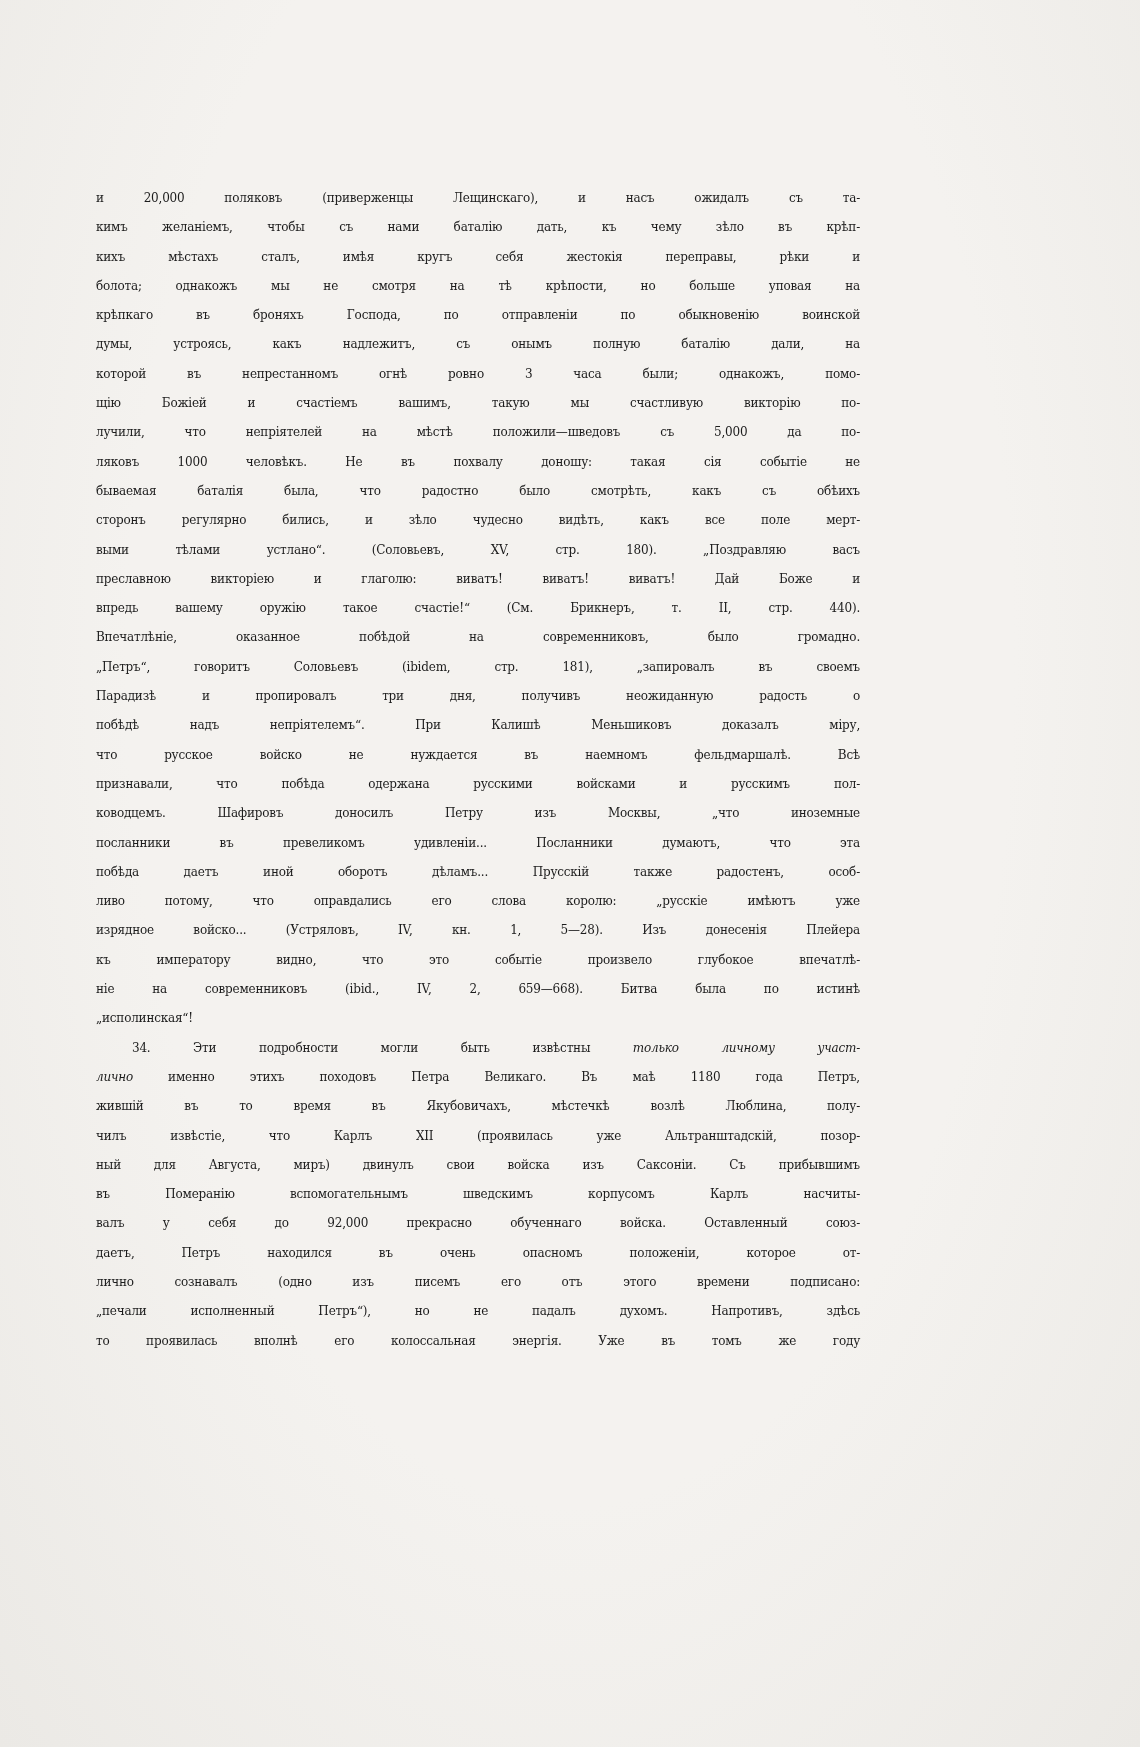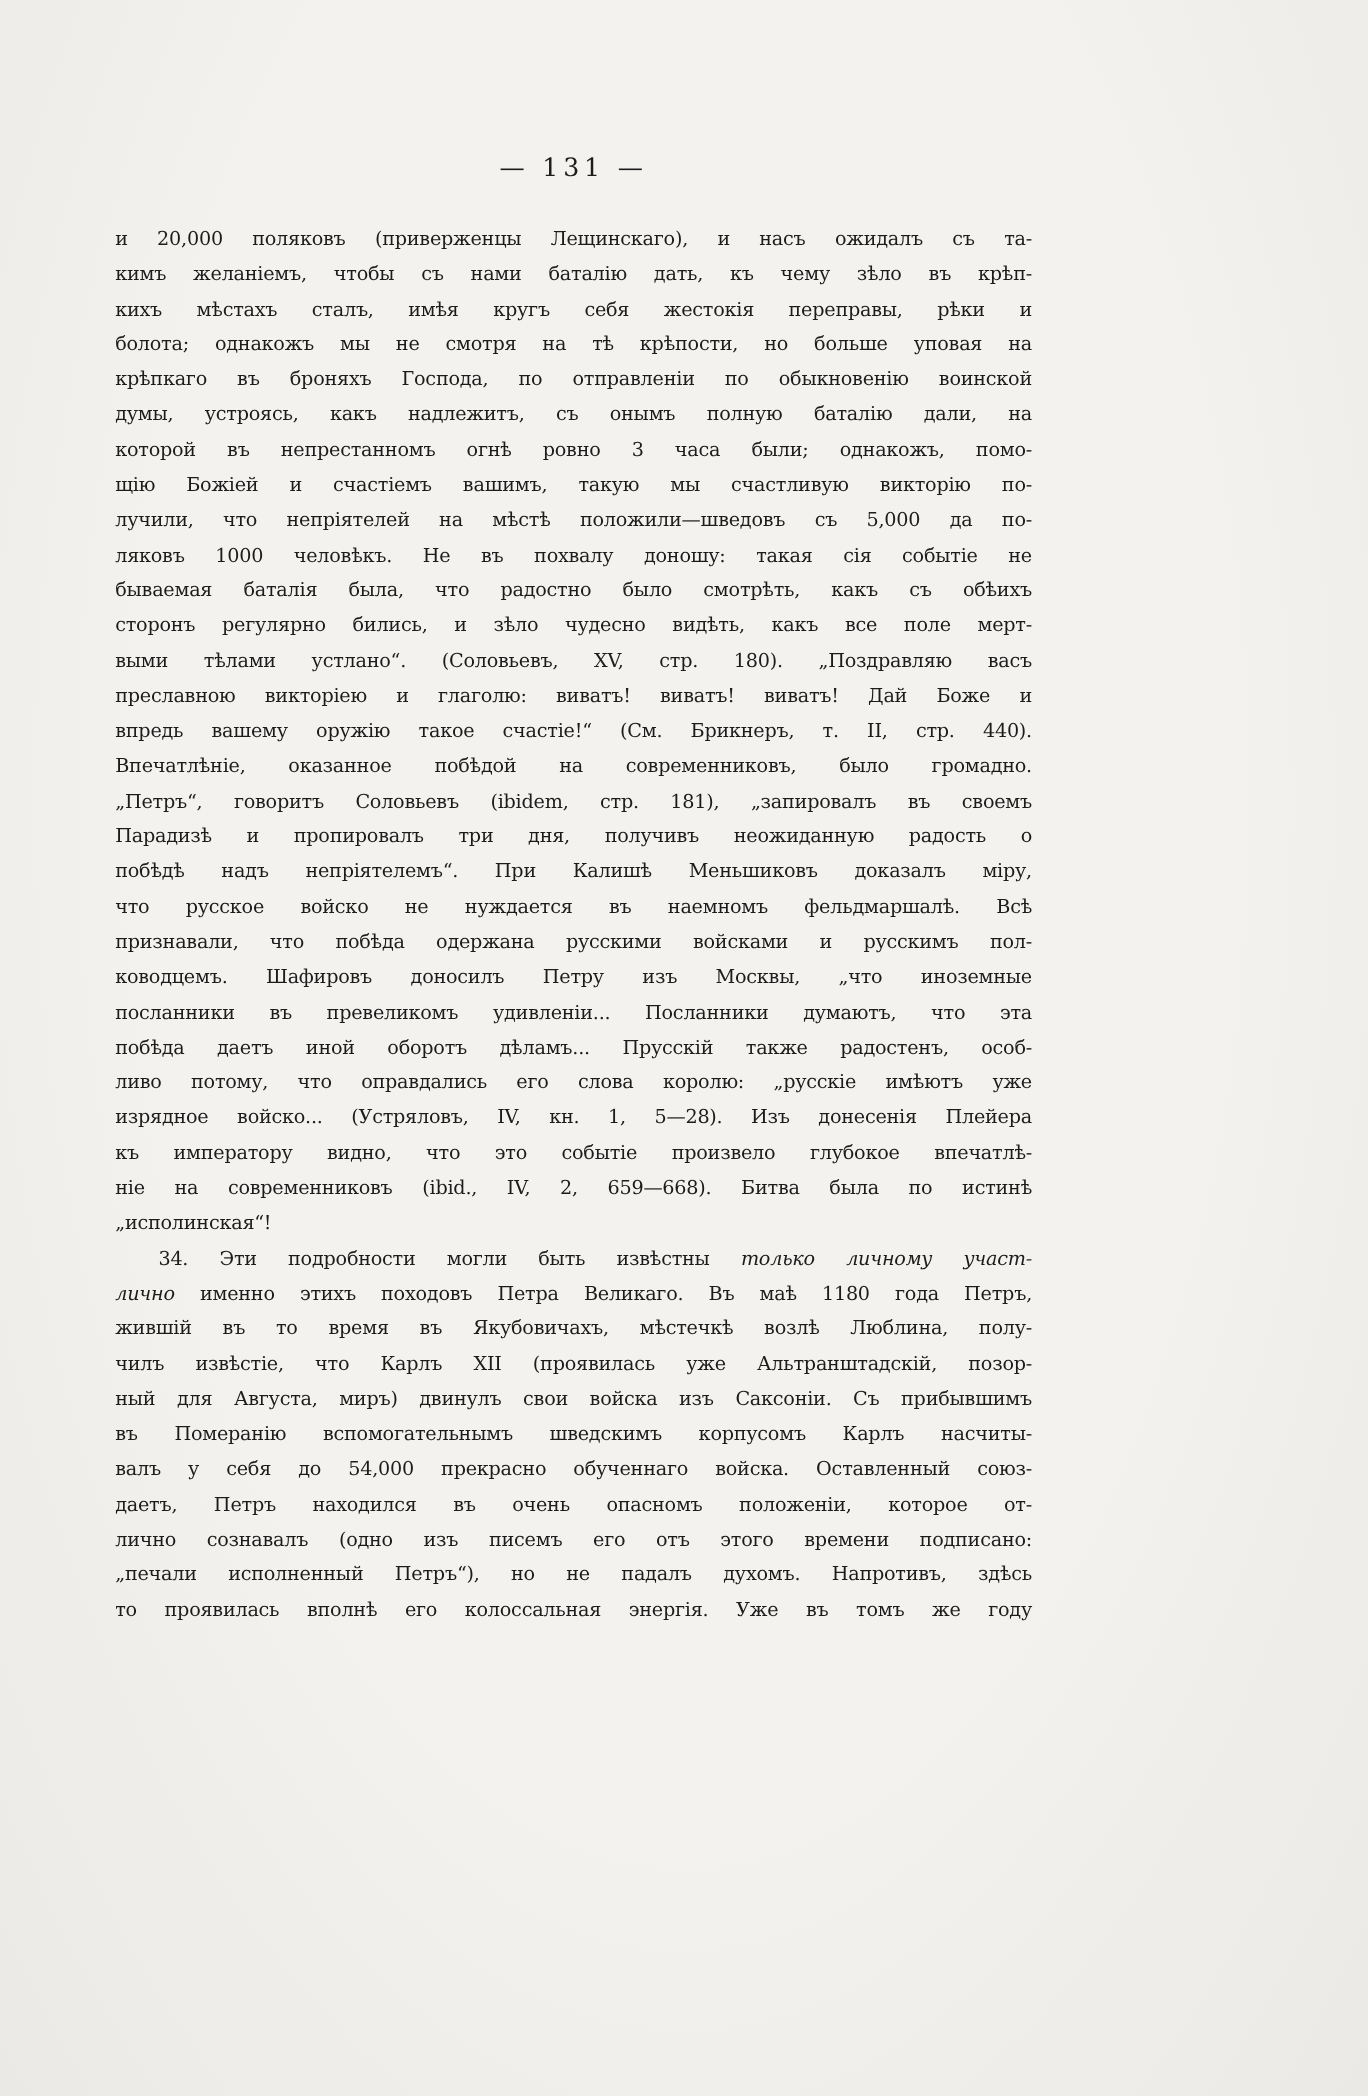--- a/index.html
+++ b/index.html
@@ -28,21 +28,21 @@
     text-align: center;
     font-size: 21px;
     letter-spacing: 4px;
     white-space: pre;
   }
   .text-block {
     position: absolute;
     top: 184px;
     left: 96px;
     width: 764px;
-    font-size: 16px;
+    font-size: 12px;
     letter-spacing: -0.2px;
   }
   .paragraph {
     margin: 0;
     padding: 0;
   }
   .line {
     line-height: 29.3px;
     height: 29.3px;
     text-align: justify;
@@ -60,21 +60,20 @@
     font-weight: normal;
   }
   .italic {
     font-style: italic;
   }
 </style>
 </head>
 <body>
 
 <div class="scan-page">
-  <div class="page-number">— 131 —</div>
   <div class="text-block">
       <div class="paragraph">
         <div class="line"><span>и 20,000 поляковъ (приверженцы Лещинскаго), и насъ ожидалъ съ та-</span></div>
         <div class="line"><span>кимъ желаніемъ, чтобы съ нами баталію дать, къ чему зѣло въ крѣп-</span></div>
         <div class="line"><span>кихъ мѣстахъ сталъ, имѣя кругъ себя жестокія переправы, рѣки и</span></div>
         <div class="line"><span>болота; однакожъ мы не смотря на тѣ крѣпости, но больше уповая на</span></div>
         <div class="line"><span>крѣпкаго въ броняхъ Господа, по отправленіи по обыкновенію воинской</span></div>
         <div class="line"><span>думы, устроясь, какъ надлежитъ, съ онымъ полную баталію дали, на</span></div>
         <div class="line"><span>которой въ непрестанномъ огнѣ ровно 3 часа были; однакожъ, помо-</span></div>
         <div class="line"><span>щію Божіей и счастіемъ вашимъ, такую мы счастливую викторію по-</span></div>
@@ -100,20 +99,20 @@
         <div class="line"><span>ніе на современниковъ (ibid., IV, 2, 659—668). Битва была по истинѣ</span></div>
         <div class="line last"><span>„исполинская“!</span></div>
       </div>
       <div class="paragraph">
         <div class="line indent"><span class="bold">34.</span><span> Эти подробности могли быть извѣстны </span><span class="italic">только личному участ-</span></div>
         <div class="line"><span class="italic">лично</span><span> именно этихъ походовъ Петра Великаго. Въ маѣ 1180 года Петръ,</span></div>
         <div class="line"><span>жившій въ то время въ Якубовичахъ, мѣстечкѣ возлѣ Люблина, полу-</span></div>
         <div class="line"><span>чилъ извѣстіе, что Карлъ XII (проявилась уже Альтранштадскій, позор-</span></div>
         <div class="line"><span>ный для Августа, миръ) двинулъ свои войска изъ Саксоніи. Съ прибывшимъ</span></div>
         <div class="line"><span>въ Померанію вспомогательнымъ шведскимъ корпусомъ Карлъ насчиты-</span></div>
-        <div class="line"><span>валъ у себя до 54,000 прекрасно обученнаго войска. Оставленный союз-</span></div>
+        <div class="line"><span>валъ у себя до 92,000 прекрасно обученнаго войска. Оставленный союз-</span></div>
         <div class="line"><span>даетъ, Петръ находился въ очень опасномъ положеніи, которое от-</span></div>
         <div class="line"><span>лично сознавалъ (одно изъ писемъ его отъ этого времени подписано:</span></div>
         <div class="line"><span>„печали исполненный Петръ“), но не падалъ духомъ. Напротивъ, здѣсь</span></div>
         <div class="line"><span>то проявилась вполнѣ его колоссальная энергія. Уже въ томъ же году</span></div>
       </div>
     </div>
 </div>
 
 </body></html>

